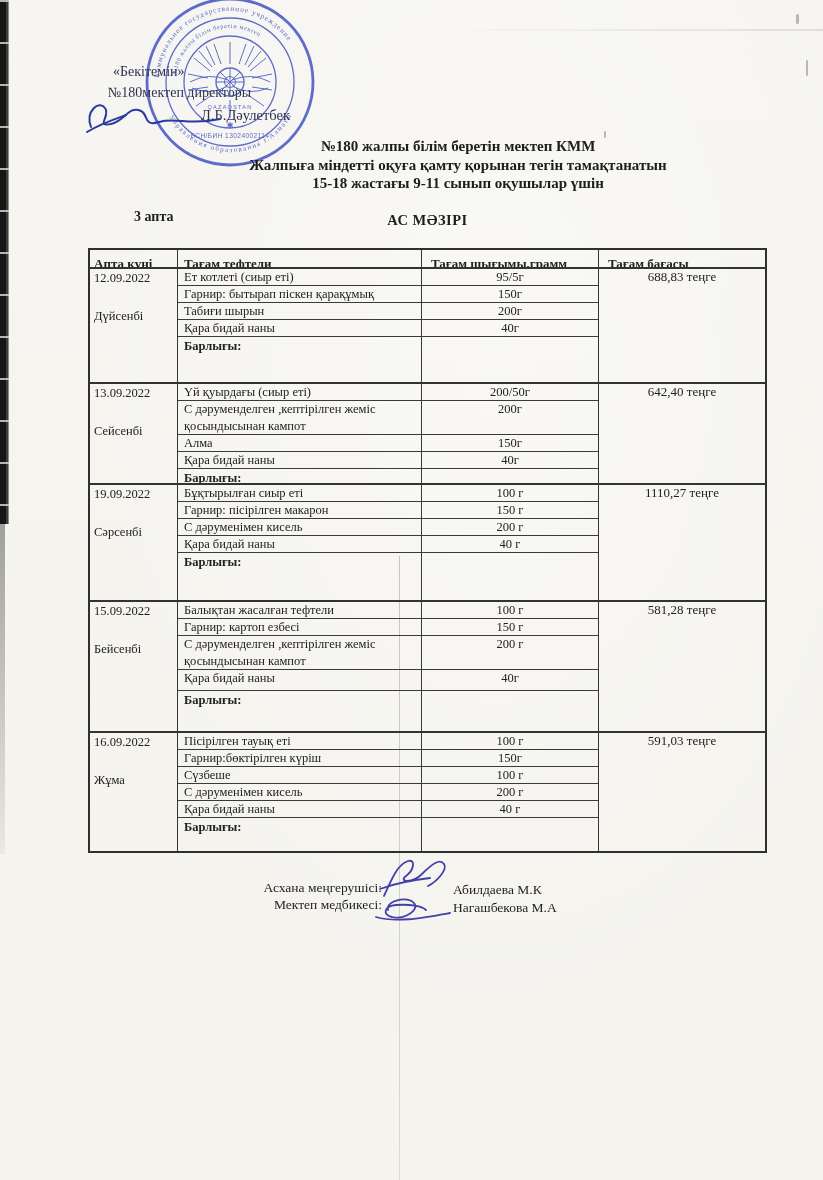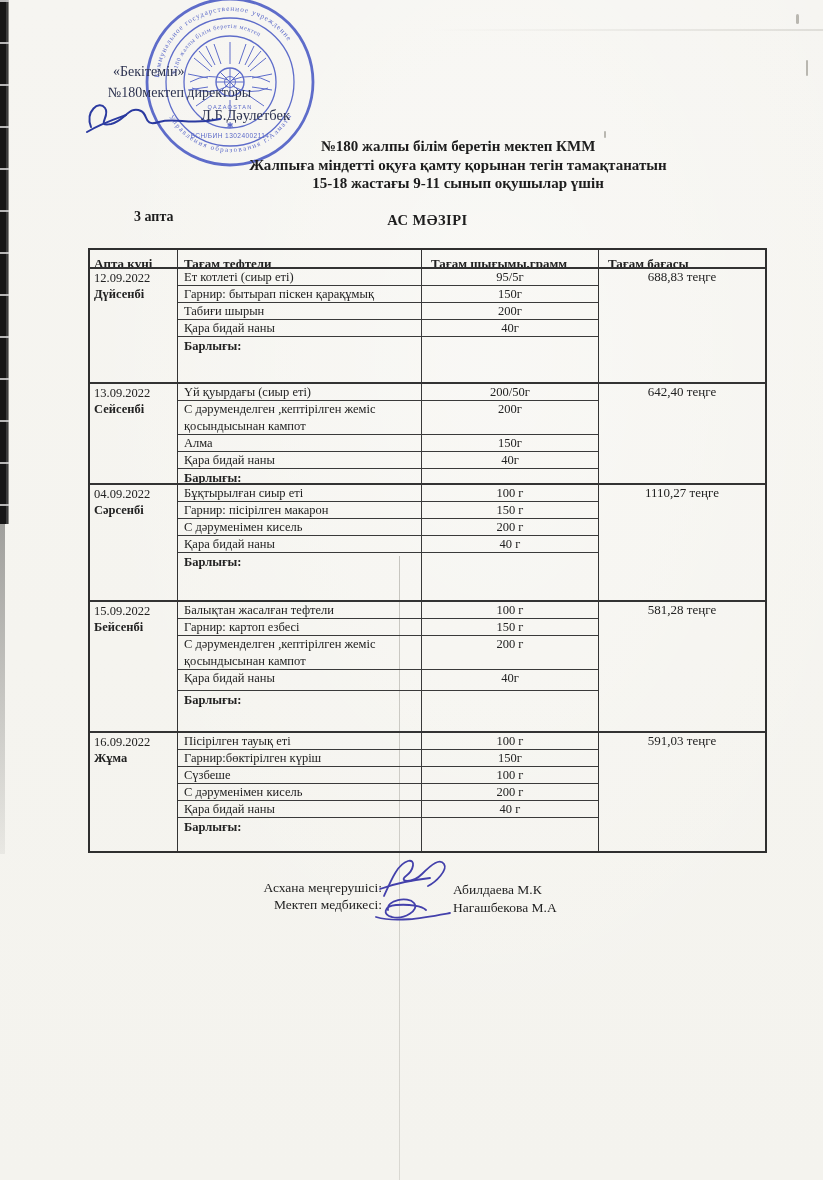--- a/index.html
+++ b/index.html
@@ -62,21 +62,21 @@
   .t-header .hc{line-height:16px;padding-top:6px;white-space:nowrap;overflow:hidden;}
   .hc1{width:88px;border-right:1.6px solid #343434;padding-left:4px;}
   .hc2{width:244px;border-right:1.6px solid #343434;padding-left:6px;}
   .hc3{width:177px;border-right:1.6px solid #343434;padding-left:9px;}
   .hc4{flex:1;padding-left:9px;}
 
   .day-block{display:flex;border-bottom:2px solid #333;}
   .day-block:last-child{border-bottom:none;}
   .day-cell{width:88px;border-right:1.6px solid #343434;padding:1px 2px 0 4px;line-height:16px;}
   .day-date{font-size:12.5px;}
-  .day-weekday{font-weight:bold;font-size:12.5px;}
+  .day-weekday{font-weight:normal;font-size:12.5px;margin-top:22px;}
   .items-col{width:421px;border-right:1.6px solid #343434;display:flex;flex-direction:column;}
   .item-row{display:flex;border-bottom:1.6px solid #3a3a3a;overflow:hidden;}
   .total-row{border-bottom:none;}
   .food-cell{width:244px;border-right:1.6px solid #3a3a3a;padding:0 4px 0 6px;line-height:16.5px;}
   .grams-cell{flex:1;text-align:center;line-height:16.5px;}
   .total-label-cell{font-weight:bold;padding-top:1px;}
   .price-cell{flex:1;display:flex;align-items:flex-start;justify-content:center;font-size:13px;}
 
   
   .foot-label{position:absolute;width:152px;text-align:right;font-size:13.5px;color:#1f1f1f;}
@@ -237,21 +237,21 @@
               <div class="food-cell total-label-cell">Барлығы:</div>
               <div class="grams-cell"></div>
             </div>
           </div>
           <div class="price-cell" style="padding-bottom: 16px;">
             <span>642,40 теңге</span>
           </div>
         </div>
         <div class="day-block">
           <div class="day-cell">
-            <div class="day-date">04.09.2022</div>
+            <div class="day-date">19.09.2022</div>
             <div class="day-weekday">Сәрсенбі</div>
           </div>
           <div class="items-col">
             <div class="item-row" style="height: 17px;">
               <div class="food-cell">Бұқтырылған сиыр еті</div>
               <div class="grams-cell">100 г</div>
             </div>
             <div class="item-row" style="height: 17px;">
               <div class="food-cell">Гарнир: пісірілген макарон</div>
               <div class="grams-cell">150 г</div>

